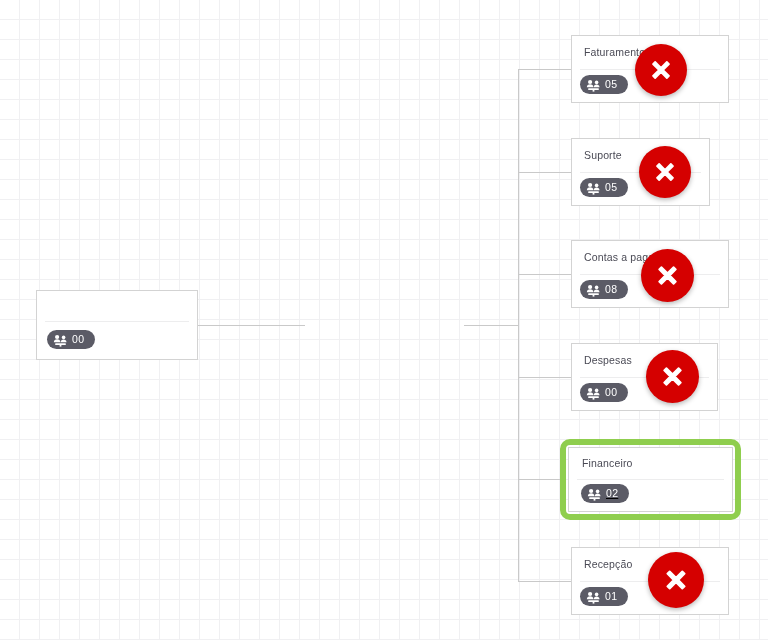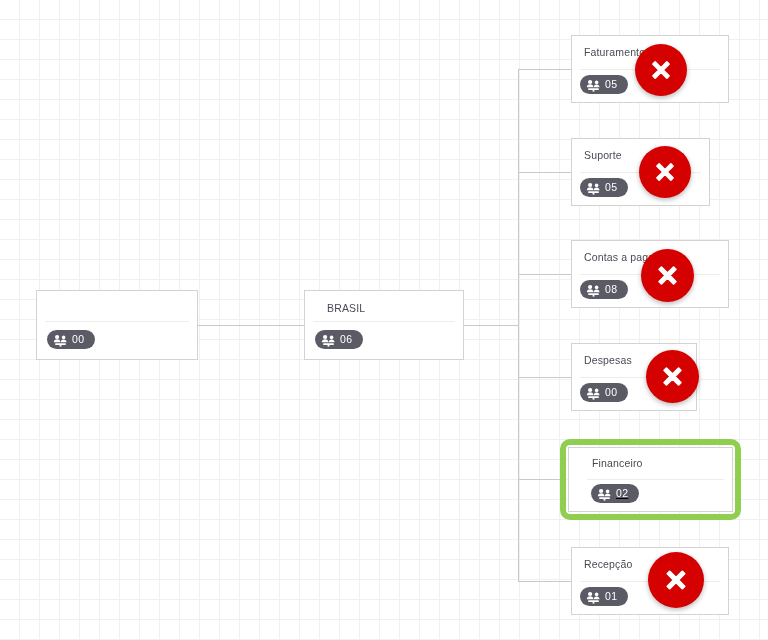--- a/index.html
+++ b/index.html
@@ -148,39 +148,20 @@
             <path d="M7.7 8.2c0-1.6 1.3-2.6 2.9-2.6s2.9 1.0 2.9 2.6z" fill="#ffffff"></path>
             <rect x="2.2" y="9.3" width="10.6" height="1.6" rx="0.5" fill="#ffffff"></rect>
             <rect x="6.6" y="10.6" width="1.8" height="2.0" fill="#ffffff"></rect>
           </svg>
         </span>
         <span class="badge-count">00</span>
       </div>
     </div>
   </div>
 
-  <div class="node" style="left:304px; top:290px; width:160px; height:70px;">
-    <div class="node-inner">
-      <div class="node-title" style="left:22px; top:11px;">BRASIL</div>
-      <div class="node-divider" style="top:30px;"></div>
-      <div class="badge" style="bottom:10px; left:10px;">
-        <span class="badge-icon">
-          <svg viewBox="0 0 15 13" width="15" height="13" aria-hidden="true">
-            <circle cx="4.1" cy="3.0" r="2.1" fill="#ffffff"></circle>
-            <path d="M0.8 8.2c0-1.8 1.5-2.9 3.3-2.9s3.3 1.1 3.3 2.9z" fill="#ffffff"></path>
-            <circle cx="10.6" cy="3.4" r="1.8" fill="#ffffff"></circle>
-            <path d="M7.7 8.2c0-1.6 1.3-2.6 2.9-2.6s2.9 1.0 2.9 2.6z" fill="#ffffff"></path>
-            <rect x="2.2" y="9.3" width="10.6" height="1.6" rx="0.5" fill="#ffffff"></rect>
-            <rect x="6.6" y="10.6" width="1.8" height="2.0" fill="#ffffff"></rect>
-          </svg>
-        </span>
-        <span class="badge-count">06</span>
-      </div>
-    </div>
-  </div>
 
   <div class="node" style="left:571px; top:35px; width:158px; height:68px;">
     <div class="node-inner">
       <div class="node-title">Faturamento</div>
       <div class="node-divider" style="top:33px;"></div>
       <div class="badge">
         <span class="badge-icon">
           <svg viewBox="0 0 15 13" width="15" height="13" aria-hidden="true">
             <circle cx="4.1" cy="3.0" r="2.1" fill="#ffffff"></circle>
             <path d="M0.8 8.2c0-1.8 1.5-2.9 3.3-2.9s3.3 1.1 3.3 2.9z" fill="#ffffff"></path>
@@ -243,21 +224,21 @@
         <span class="badge-count">08</span>
       </div>
     </div>
   </div>
   <div class="del-btn" style="left:641px; top:249px; width:53px; height:53px;">
     <svg viewBox="0 0 24 24" width="27" height="27" aria-hidden="true">
       <path d="M6.6 4.6 L12 10 L17.4 4.6 L19.4 6.6 L14 12 L19.4 17.4 L17.4 19.4 L12 14 L6.6 19.4 L4.6 17.4 L10 12 L4.6 6.6 Z" fill="#ffffff" stroke="#ffffff" stroke-width="1.6" stroke-linejoin="round"></path>
     </svg>
   </div>
 
-  <div class="node" style="left:571px; top:343px; width:126px; height:68px;">
+  <div class="node" style="left:571px; top:343px; width:147px; height:68px;">
     <div class="node-inner">
       <div class="node-title">Despesas</div>
       <div class="node-divider" style="top:33px;"></div>
       <div class="badge">
         <span class="badge-icon">
           <svg viewBox="0 0 15 13" width="15" height="13" aria-hidden="true">
             <circle cx="4.1" cy="3.0" r="2.1" fill="#ffffff"></circle>
             <path d="M0.8 8.2c0-1.8 1.5-2.9 3.3-2.9s3.3 1.1 3.3 2.9z" fill="#ffffff"></path>
             <circle cx="10.6" cy="3.4" r="1.8" fill="#ffffff"></circle>
             <path d="M7.7 8.2c0-1.6 1.3-2.6 2.9-2.6s2.9 1.0 2.9 2.6z" fill="#ffffff"></path>
@@ -269,21 +250,21 @@
       </div>
     </div>
   </div>
   <div class="del-btn" style="left:646px; top:350px; width:53px; height:53px;">
     <svg viewBox="0 0 24 24" width="27" height="27" aria-hidden="true">
       <path d="M6.6 4.6 L12 10 L17.4 4.6 L19.4 6.6 L14 12 L19.4 17.4 L17.4 19.4 L12 14 L6.6 19.4 L4.6 17.4 L10 12 L4.6 6.6 Z" fill="#ffffff" stroke="#ffffff" stroke-width="1.6" stroke-linejoin="round"></path>
     </svg>
   </div>
 
   <div class="sel-ring" style="left:560px; top:439px; width:181px; height:81px;"></div>
-  <div class="sel-card" style="left:568px; top:447px; width:165px; height:65px;padding-left:10px;">
+  <div class="sel-card" style="left:568px; top:447px; width:165px; height:65px;">
     <div class="node-inner">
       <div class="node-title" style="top:9px; left:13px;">Financeiro</div>
       <div class="node-divider" style="top:31px;"></div>
       <div class="badge" style="bottom:8px; left:12px;text-decoration:underline;">
         <span class="badge-icon">
           <svg viewBox="0 0 15 13" width="15" height="13" aria-hidden="true">
             <circle cx="4.1" cy="3.0" r="2.1" fill="#ffffff"></circle>
             <path d="M0.8 8.2c0-1.8 1.5-2.9 3.3-2.9s3.3 1.1 3.3 2.9z" fill="#ffffff"></path>
             <circle cx="10.6" cy="3.4" r="1.8" fill="#ffffff"></circle>
             <path d="M7.7 8.2c0-1.6 1.3-2.6 2.9-2.6s2.9 1.0 2.9 2.6z" fill="#ffffff"></path>

